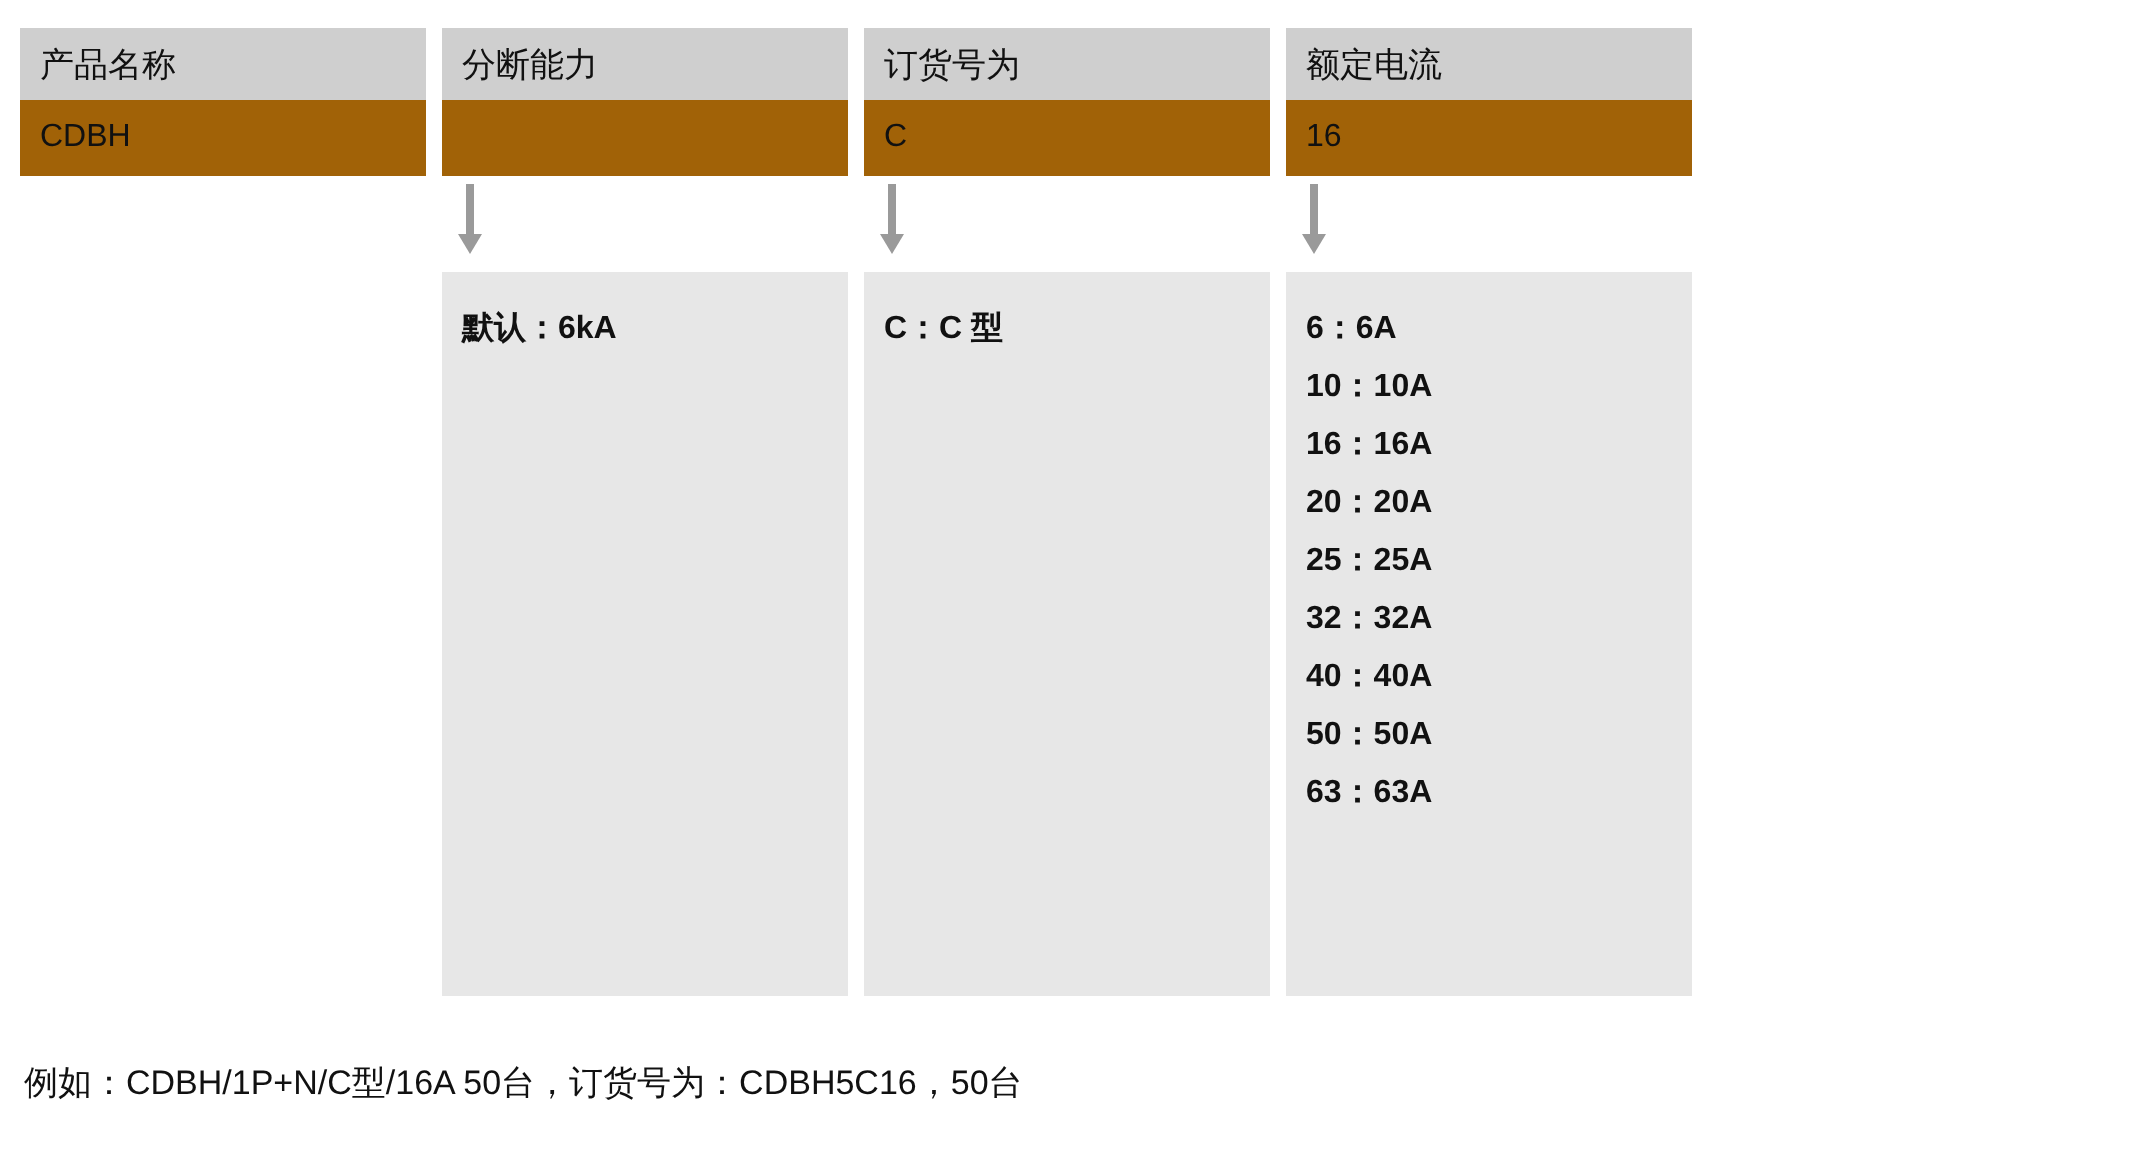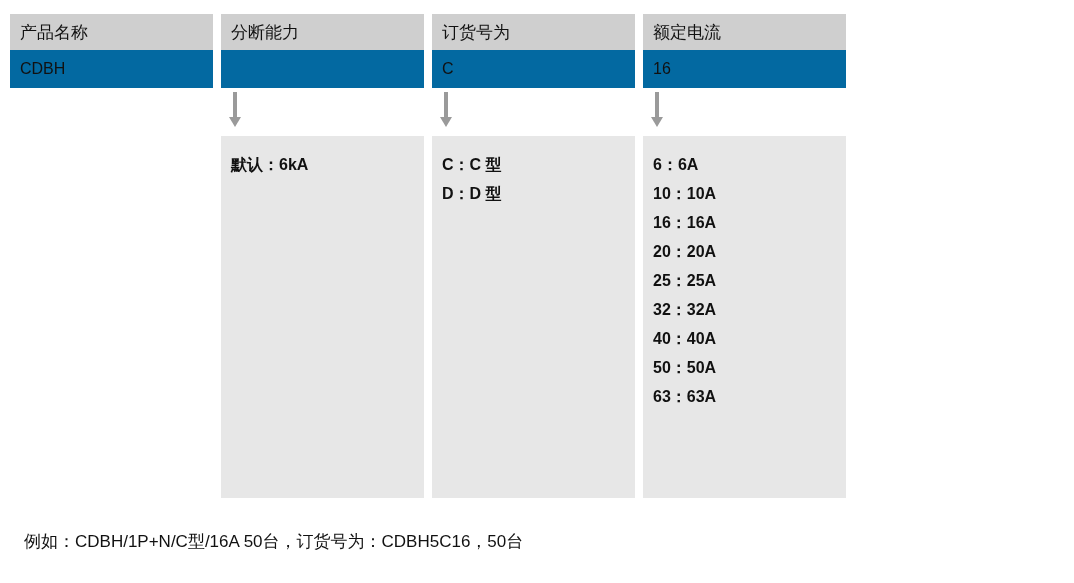--- a/index.html
+++ b/index.html
@@ -43,21 +43,21 @@
     display: flex;
     align-items: center;
     padding-left: 10px;
     box-sizing: border-box;
     font-size: 17px;
     color: #111;
     border-left: 2px solid #ffffff;
   }
   .val {
     height: 38px;
-    background: #0369a1;
+    background: #a16207;
     display: flex;
     align-items: center;
     padding-left: 10px;
     box-sizing: border-box;
     font-size: 16px;
     color: #111;
     border-left: 2px solid #ffffff;
   }
   .gap {
     height: 48px;
@@ -98,21 +98,21 @@
     line-height: 29px;
     color: #111;
   }
   .opts.empty {
     background: transparent;
     border-left: none;
   }
   .opt { white-space: nowrap; font-weight: bold; }
   .note {
     position: absolute;
-    left: 24px;
+    left: 12px;
     top: 530px;
     font-size: 17px;
     color: #111;
     white-space: nowrap;
   }
 </style>
 </head>
 <body>
 
 <div class="diagram">
@@ -144,21 +144,20 @@
       <div class="hdr">订货号为</div>
       <div class="val">C</div>
       <div class="gap">
         <div class="arrow">
           <div class="shaft"></div>
             <div class="head"></div>
         </div>
       </div>
       <div class="opts">
         <div class="opt">C：C 型</div>
-        <div class="opt">D：D 型</div>
       </div>
     </div>
 
     <div class="col">
       <div class="hdr">额定电流</div>
       <div class="val">16</div>
       <div class="gap">
         <div class="arrow">
           <div class="shaft"></div>
             <div class="head"></div>

